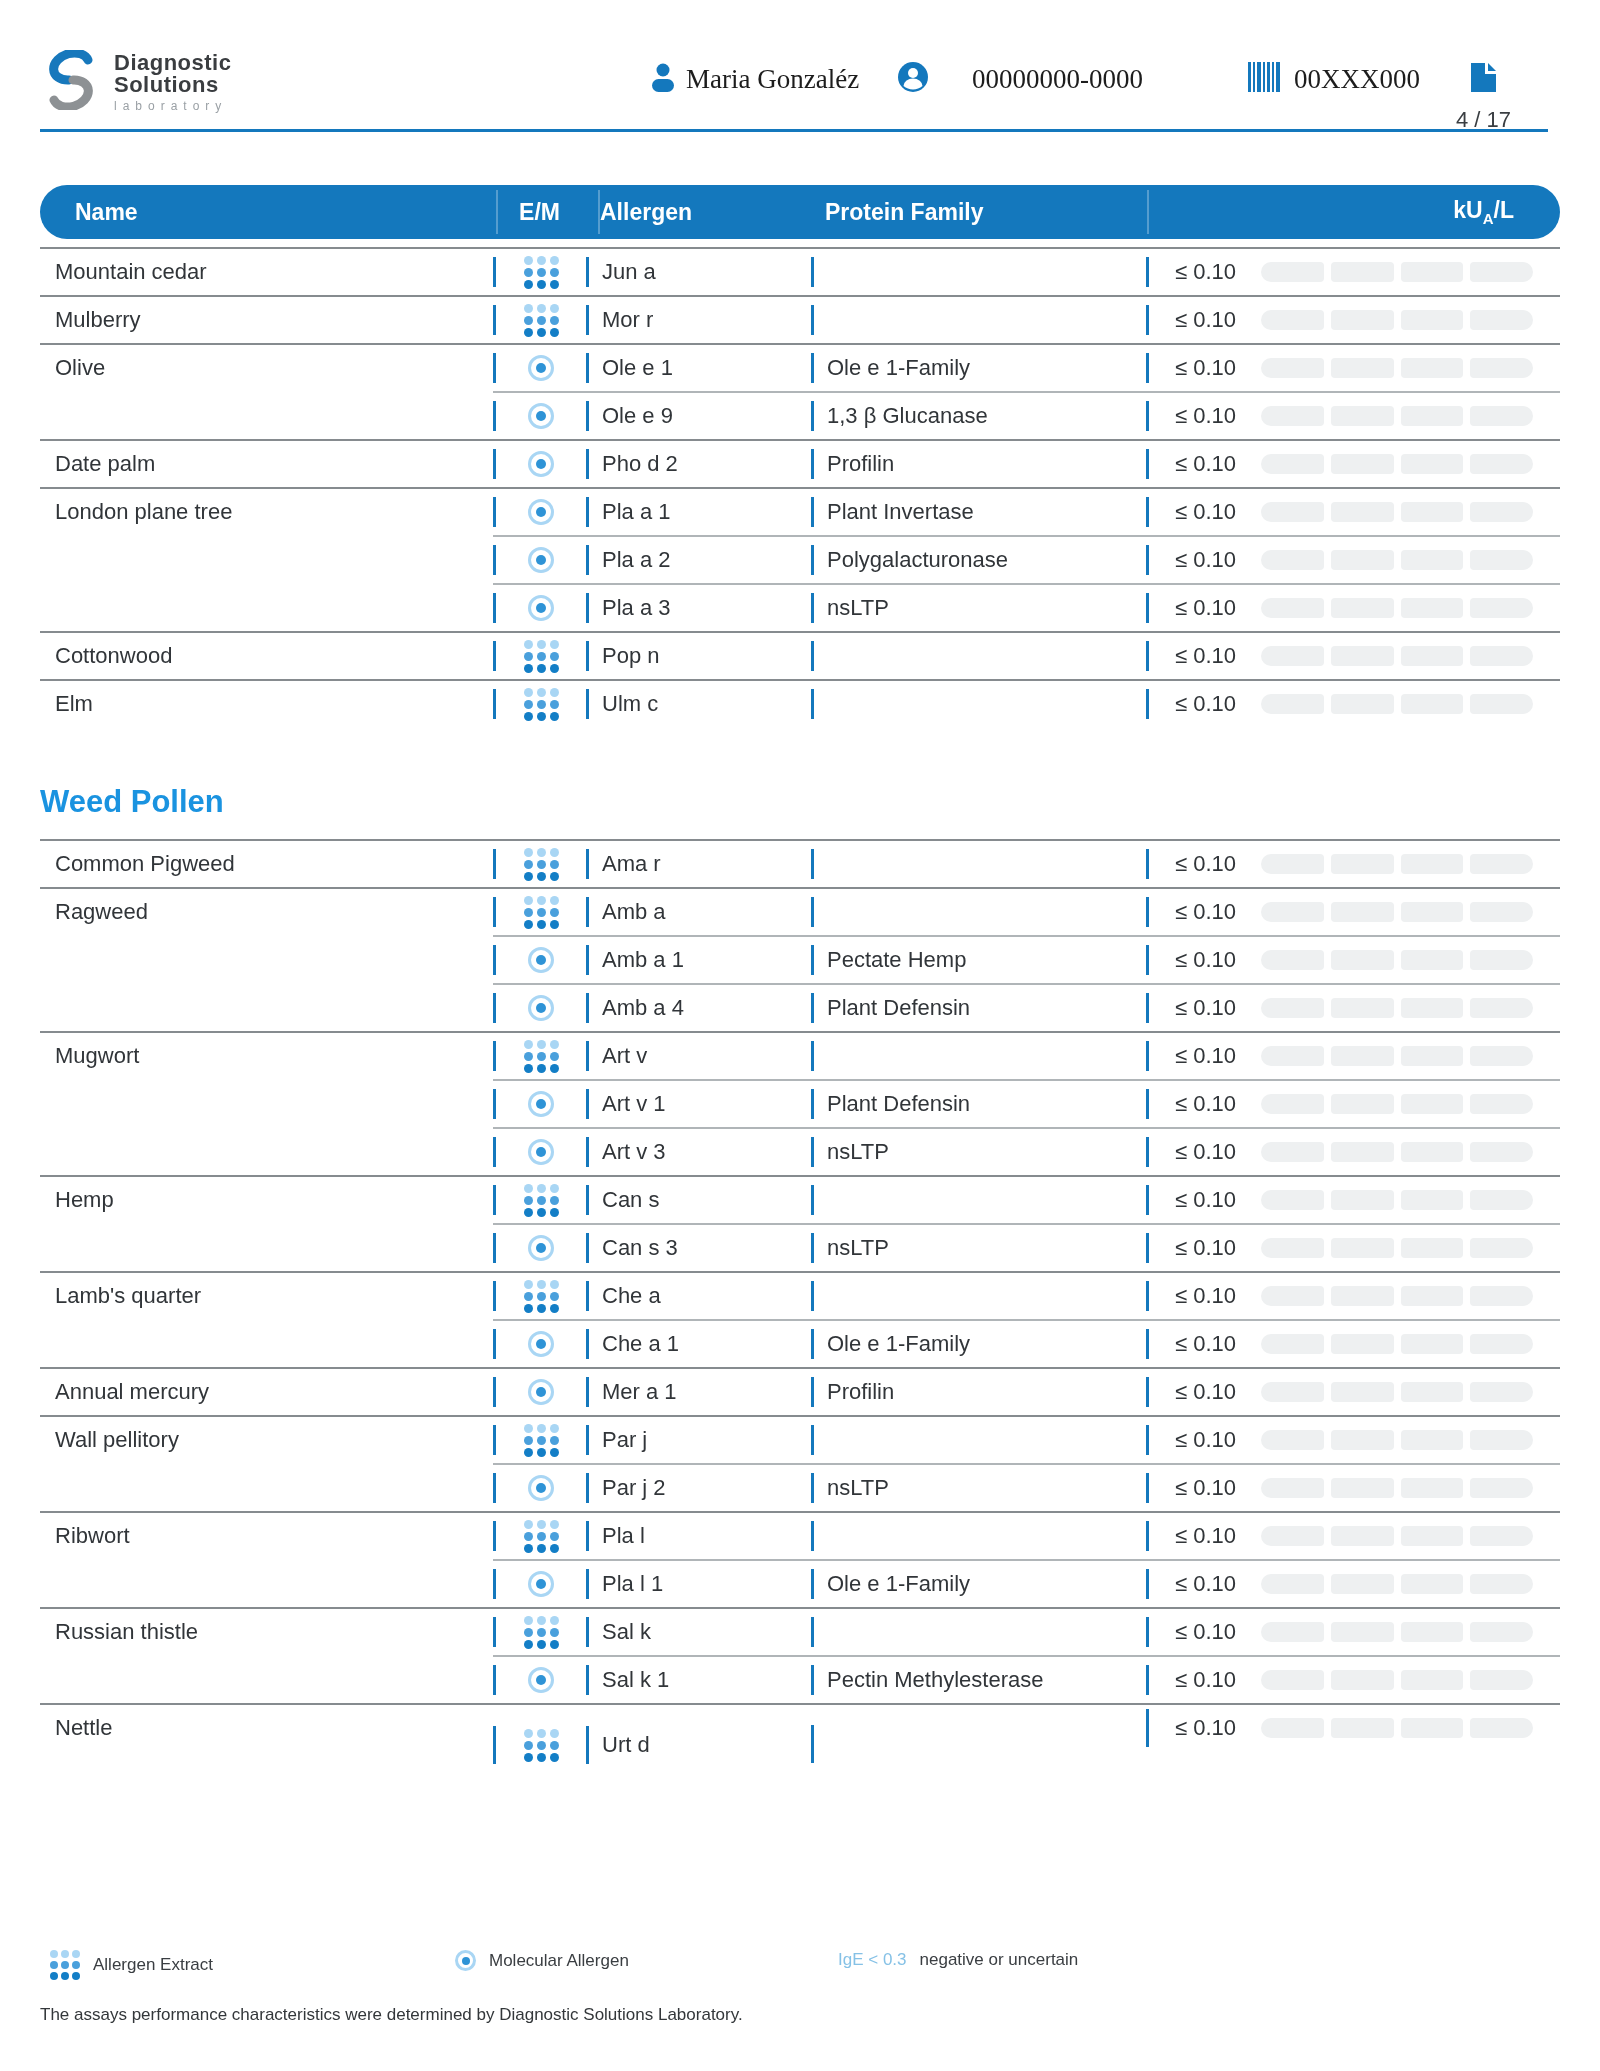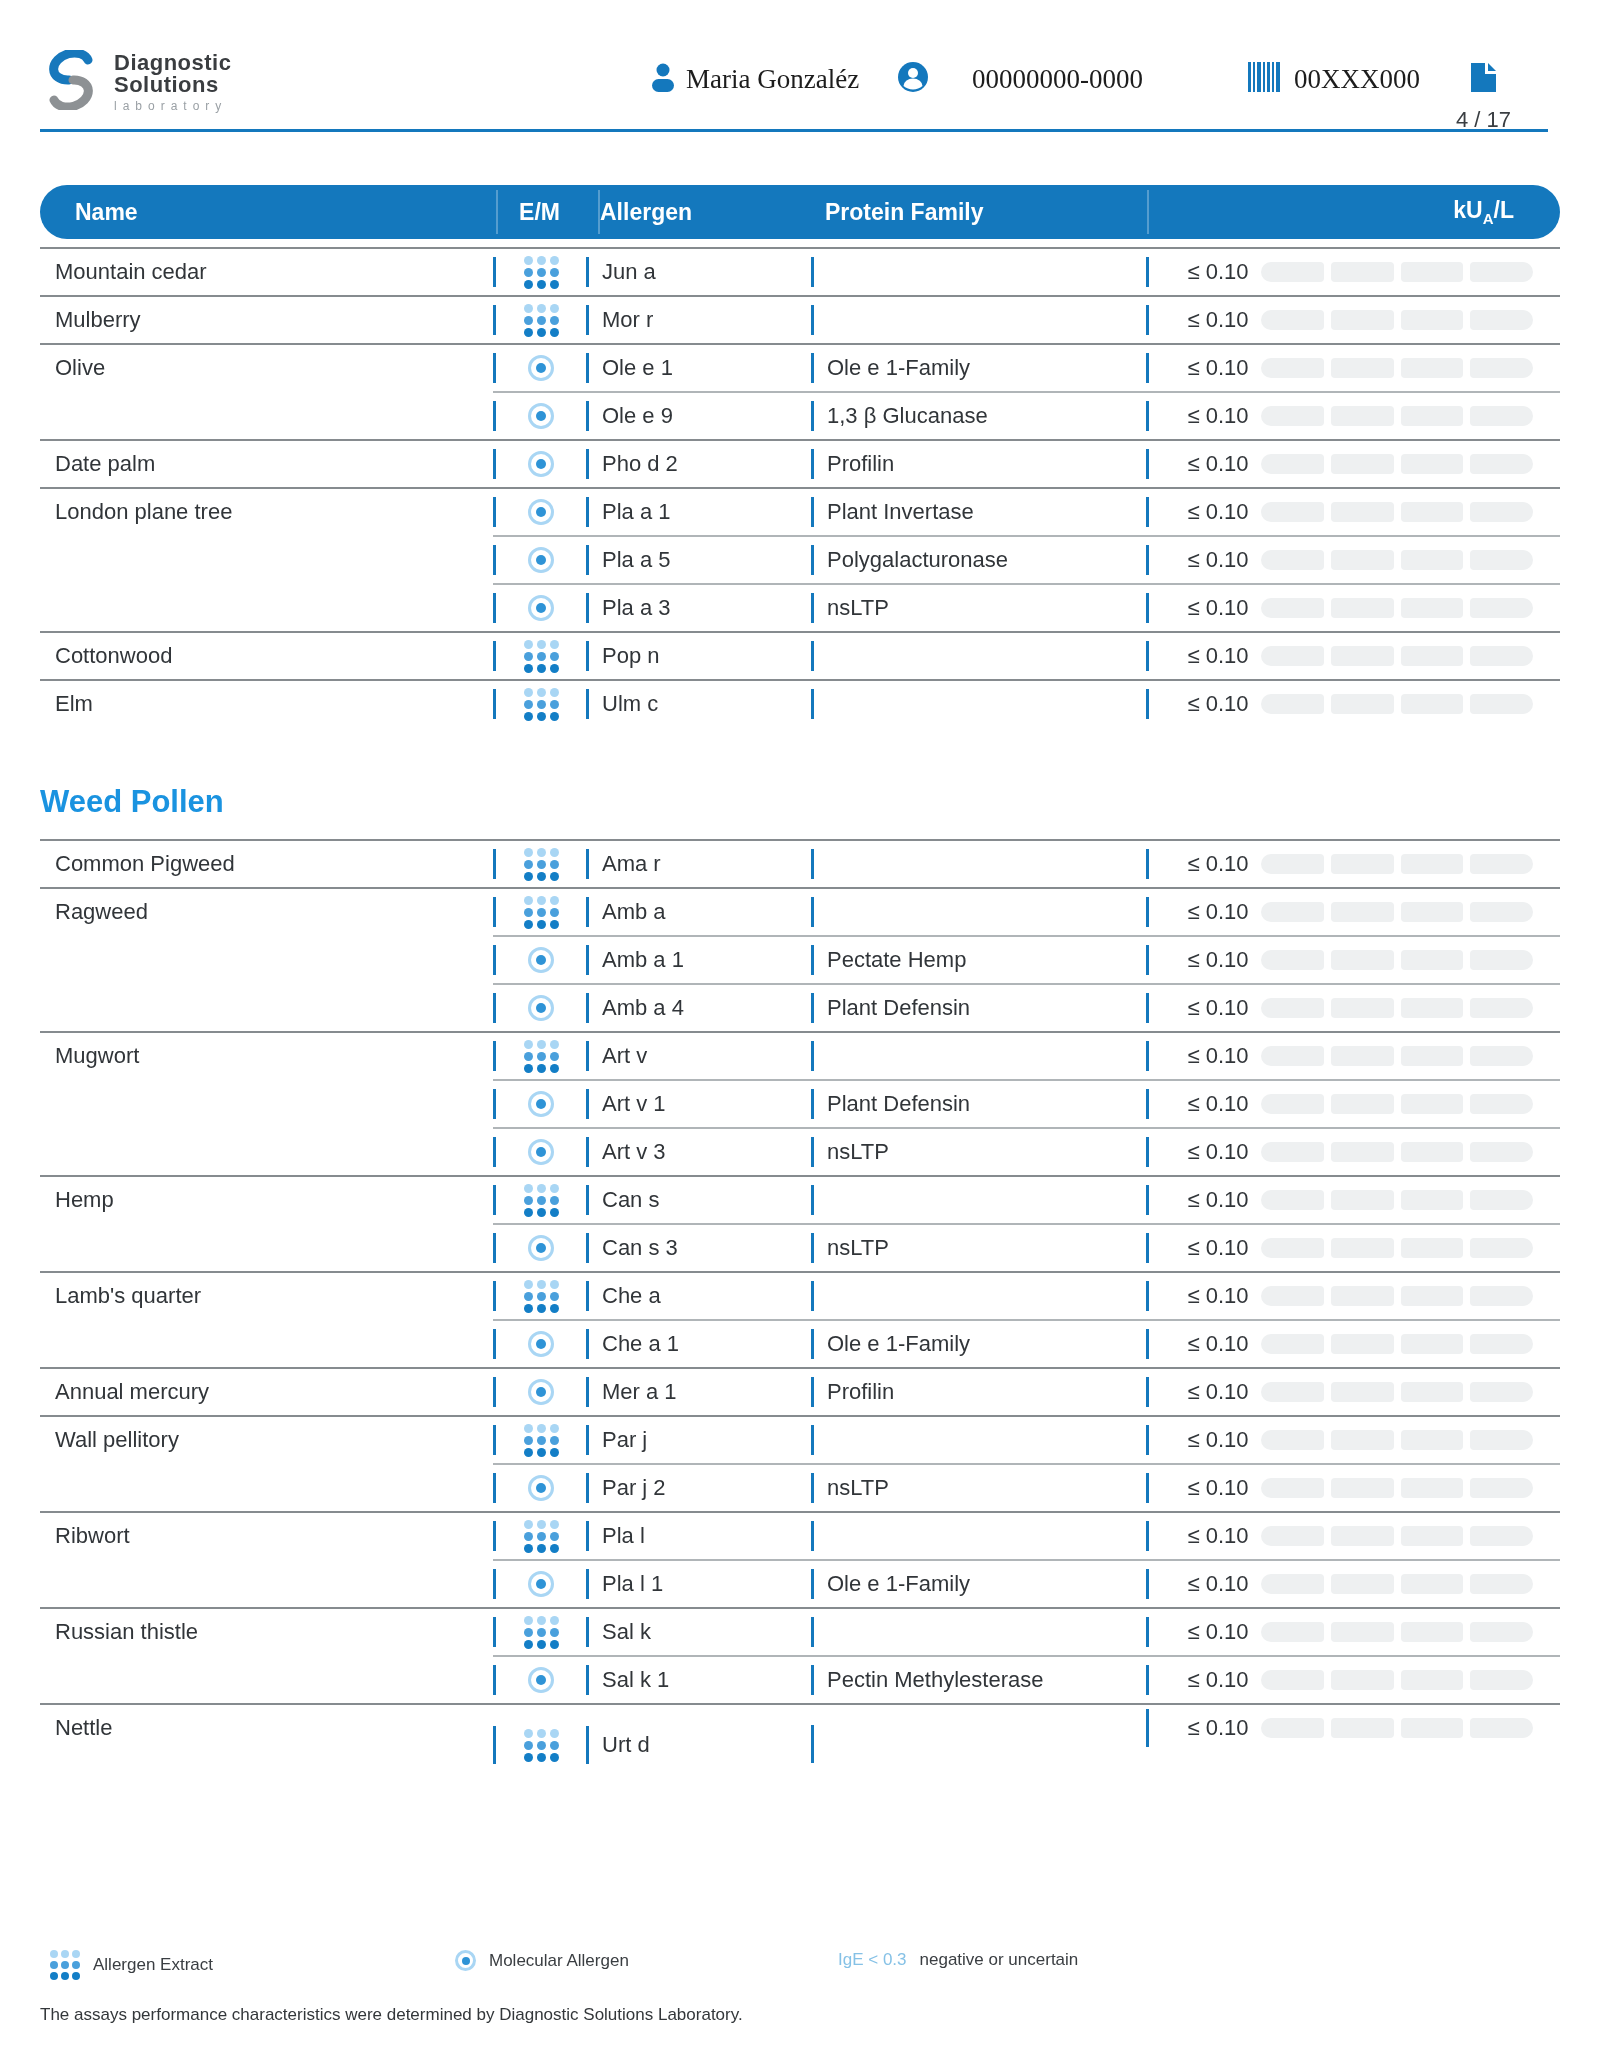--- a/index.html
+++ b/index.html
@@ -42,21 +42,21 @@
   }
   .thead .h-name{padding-left:35px;}
   .thead .h-em{text-align:center;}
   .thead .h-allergen,.thead .h-family{padding-left:14px;}
   .thead .h-units{text-align:right;padding-right:46px;}
   .thead .h-units sub{font-size:15px;}
   .thead .vsep{position:absolute;top:5px;bottom:5px;width:2px;background:rgba(255,255,255,.28);}
   .tbody{margin-top:9px;}
   .row{
     position:relative;height:48px;
-    display:grid;grid-template-columns:453px 93px 225px 335px 1fr;align-items:center;text-align:center;
+    display:grid;grid-template-columns:453px 93px 225px 335px 1fr;align-items:center;
   }
   .row .topline{position:absolute;top:-1px;height:2px;right:0;}
   .row.group .topline{left:0;background:var(--line-dark);}
   .row.sub .topline{left:453px;background:var(--line-light);}
   .cell{display:flex;align-items:center;height:100%;}
   .vbar{width:3px;height:30px;background:var(--accent);flex:none;}
   .name-cell{padding-left:15px;font-size:22px;}
   .allergen-cell span,.family-cell span{margin-left:13px;font-size:22px;}
   .em-icon{margin:auto;}
   .value-cell .val{margin-left:26px;font-size:22px;width:86px;}
@@ -357,21 +357,21 @@
         <div class="row sub">
     <i class="topline"></i>
     <div class="cell name-cell"></div>
     <div class="cell em-cell">
       <i class="vbar"></i>
 
       <span class="em-icon radio-icon"></span>
     </div>
     <div class="cell allergen-cell">
       <i class="vbar"></i>
-      <span>Pla a 5</span>
+      <span>Pla a 2</span>
     </div>
     <div class="cell family-cell">
       <i class="vbar"></i>
       <span>Polygalacturonase</span>
     </div>
     <div class="cell value-cell">
       <i class="vbar"></i>
       <span class="val">≤ 0.10</span>
       <span class="pills">
               <i></i>

